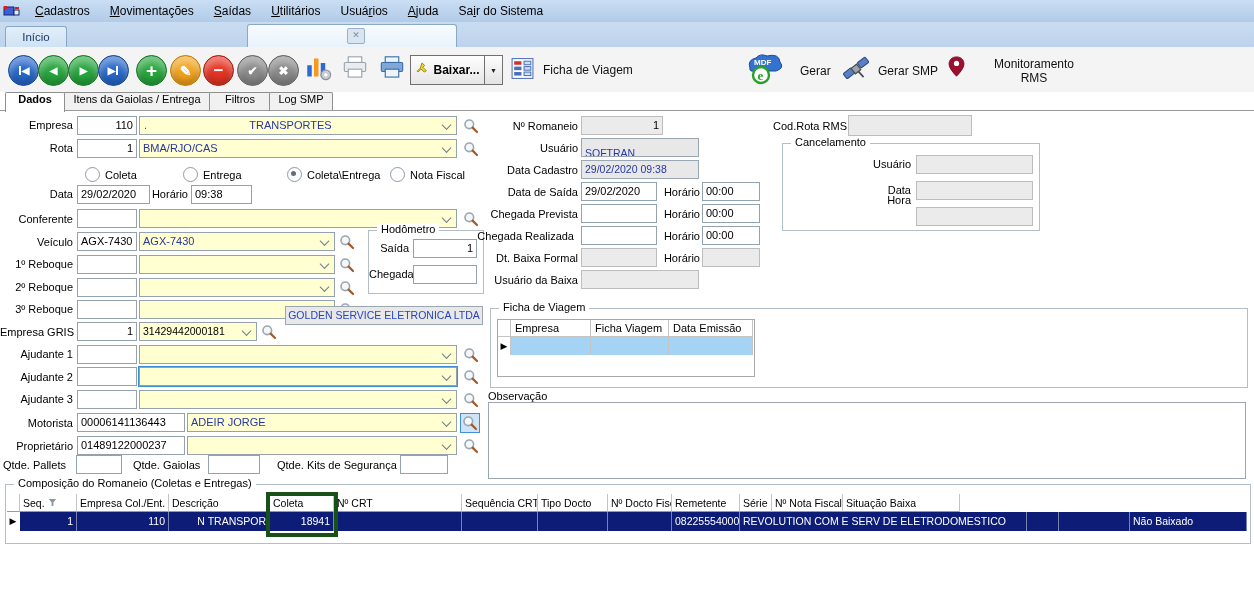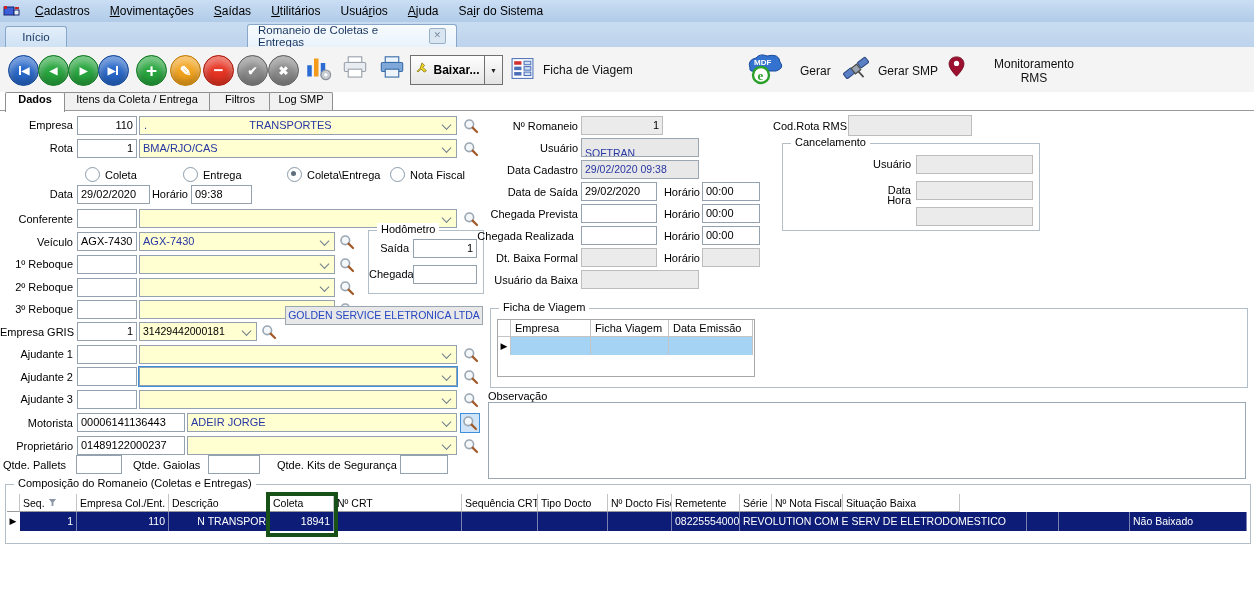--- a/index.html
+++ b/index.html
@@ -107,21 +107,20 @@
   <span class="menu-item">Usuá<u>r</u>ios</span>
   <span class="menu-item"><u>A</u>juda</span>
   <span class="menu-item">Sa<u>i</u>r do Sistema</span>
 </div>
 
 <div class="abs" id="tabbar">
   <div class="tab" style="left:5px;width:40px">
     <span>Início</span>
   </div>
   <div class="tab active" style="left:247px;width:188px">
-    <span>Romaneio de Coletas e Entregas</span>
     <span class="tab-close">✕</span>
   </div>
 </div>
 
 <div class="abs" id="toolbar"></div>
 <div class="cbtn cb-blue" style="left:8px">
     <span class="bar"></span>
     <span style="font-size:10px">◀</span>
   </div>
 <div class="cbtn cb-green" style="left:38px">
@@ -206,21 +205,21 @@
 <div class="tool-lbl" style="left:978px;top:57px;width:112px;text-align:center">
   <div>Monitoramento</div>
   <div>RMS</div>
 </div>
 
 <div class="abs" id="subtabs">
   <div class="stab active" style="left:5px;width:58px">
       <span>Dados</span>
     </div>
   <div class="stab" style="left:63px;width:146px">
-      <span>Itens da Coleta / Entrega</span>
+      <span>Itens da Gaiolas / Entrega</span>
     </div>
   <div class="stab" style="left:209px;width:60px">
       <span>Filtros</span>
     </div>
   <div class="stab" style="left:269px;width:62px">
       <span>Log SMP</span>
     </div>
 </div>
 <div id="tabline"></div>
 

